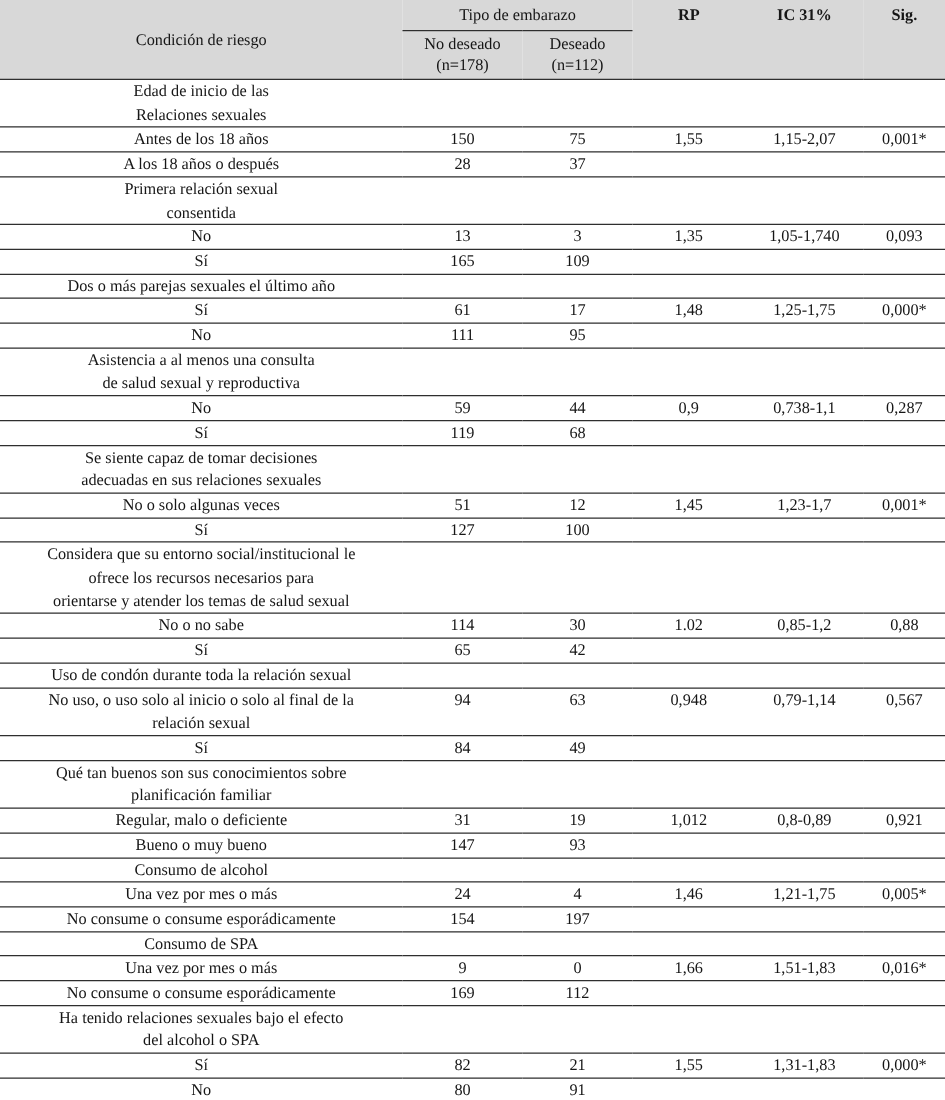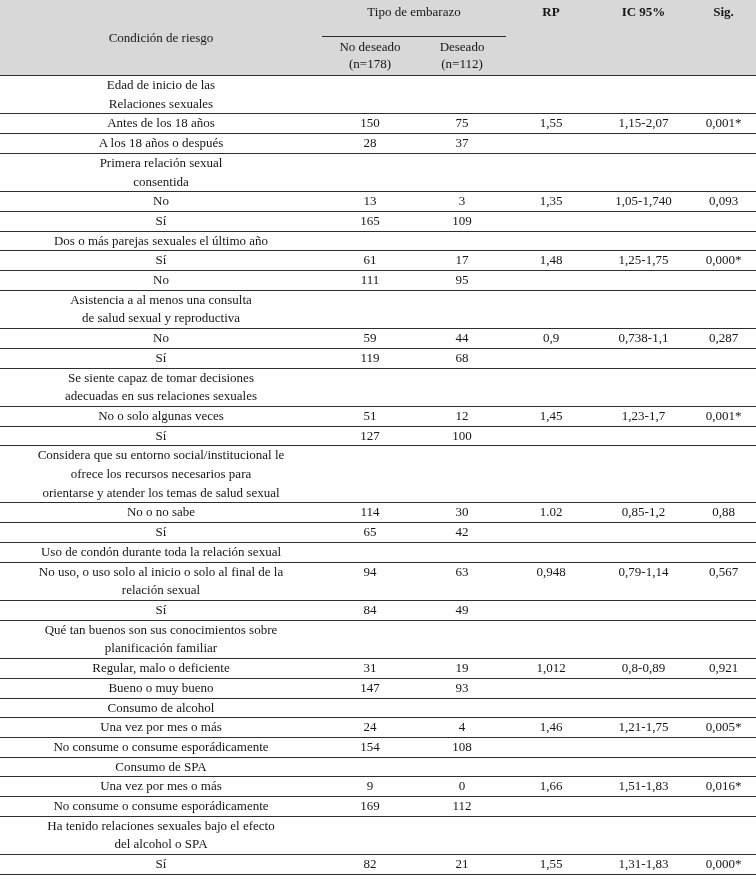--- a/index.html
+++ b/index.html
@@ -18,21 +18,21 @@
   }
   table.risk-table {
     width: 756px;
     border-collapse: collapse;
     table-layout: fixed;
     font-size: 13px;
   }
   thead th {
     background: var(--header-bg);
     font-weight: normal;
-    padding: 16px 2px;
+    padding: 4px 2px;
     text-align: center;
   }
   th.head-risk {
     vertical-align: middle;
     line-height: 17px;
     border-bottom: 1px solid var(--border-color);
     font-family: Liberation Serif, serif;
   }
   th.group-head {
     vertical-align: top;
@@ -75,21 +75,21 @@
       <col style="width:88px">
       <col style="width:90px">
       <col style="width:95px">
       <col style="width:65px">
     </colgroup>
     <thead>
       <tr>
         <th class="head-risk" rowspan="2">Condición de riesgo</th>
         <th class="group-head" colspan="2">Tipo de embarazo</th>
         <th class="head-top" rowspan="2">RP</th>
-        <th class="head-top" rowspan="2">IC 95%</th>
+        <th class="head-top" rowspan="2">IC 31%</th>
         <th class="head-top" rowspan="2">Sig.</th>
       </tr>
       <tr>
         <th class="sub-head">No deseado
 (n=178)</th>
         <th class="sub-head">Deseado
 (n=112)</th>
       </tr>
     </thead>
     <tbody id="table-body">
@@ -305,21 +305,21 @@
           <td class="row-label">Una vez por mes o más</td>
           <td>24</td>
           <td>4</td>
           <td>1,46</td>
           <td>1,21-1,75</td>
           <td>0,005*</td>
         </tr>
         <tr>
           <td class="row-label">No consume o consume esporádicamente</td>
           <td>154</td>
-          <td>108</td>
+          <td>197</td>
           <td></td>
           <td></td>
           <td></td>
         </tr>
         <tr>
           <td class="section-title">Consumo de SPA</td>
           <td></td>
           <td></td>
           <td></td>
           <td></td>

